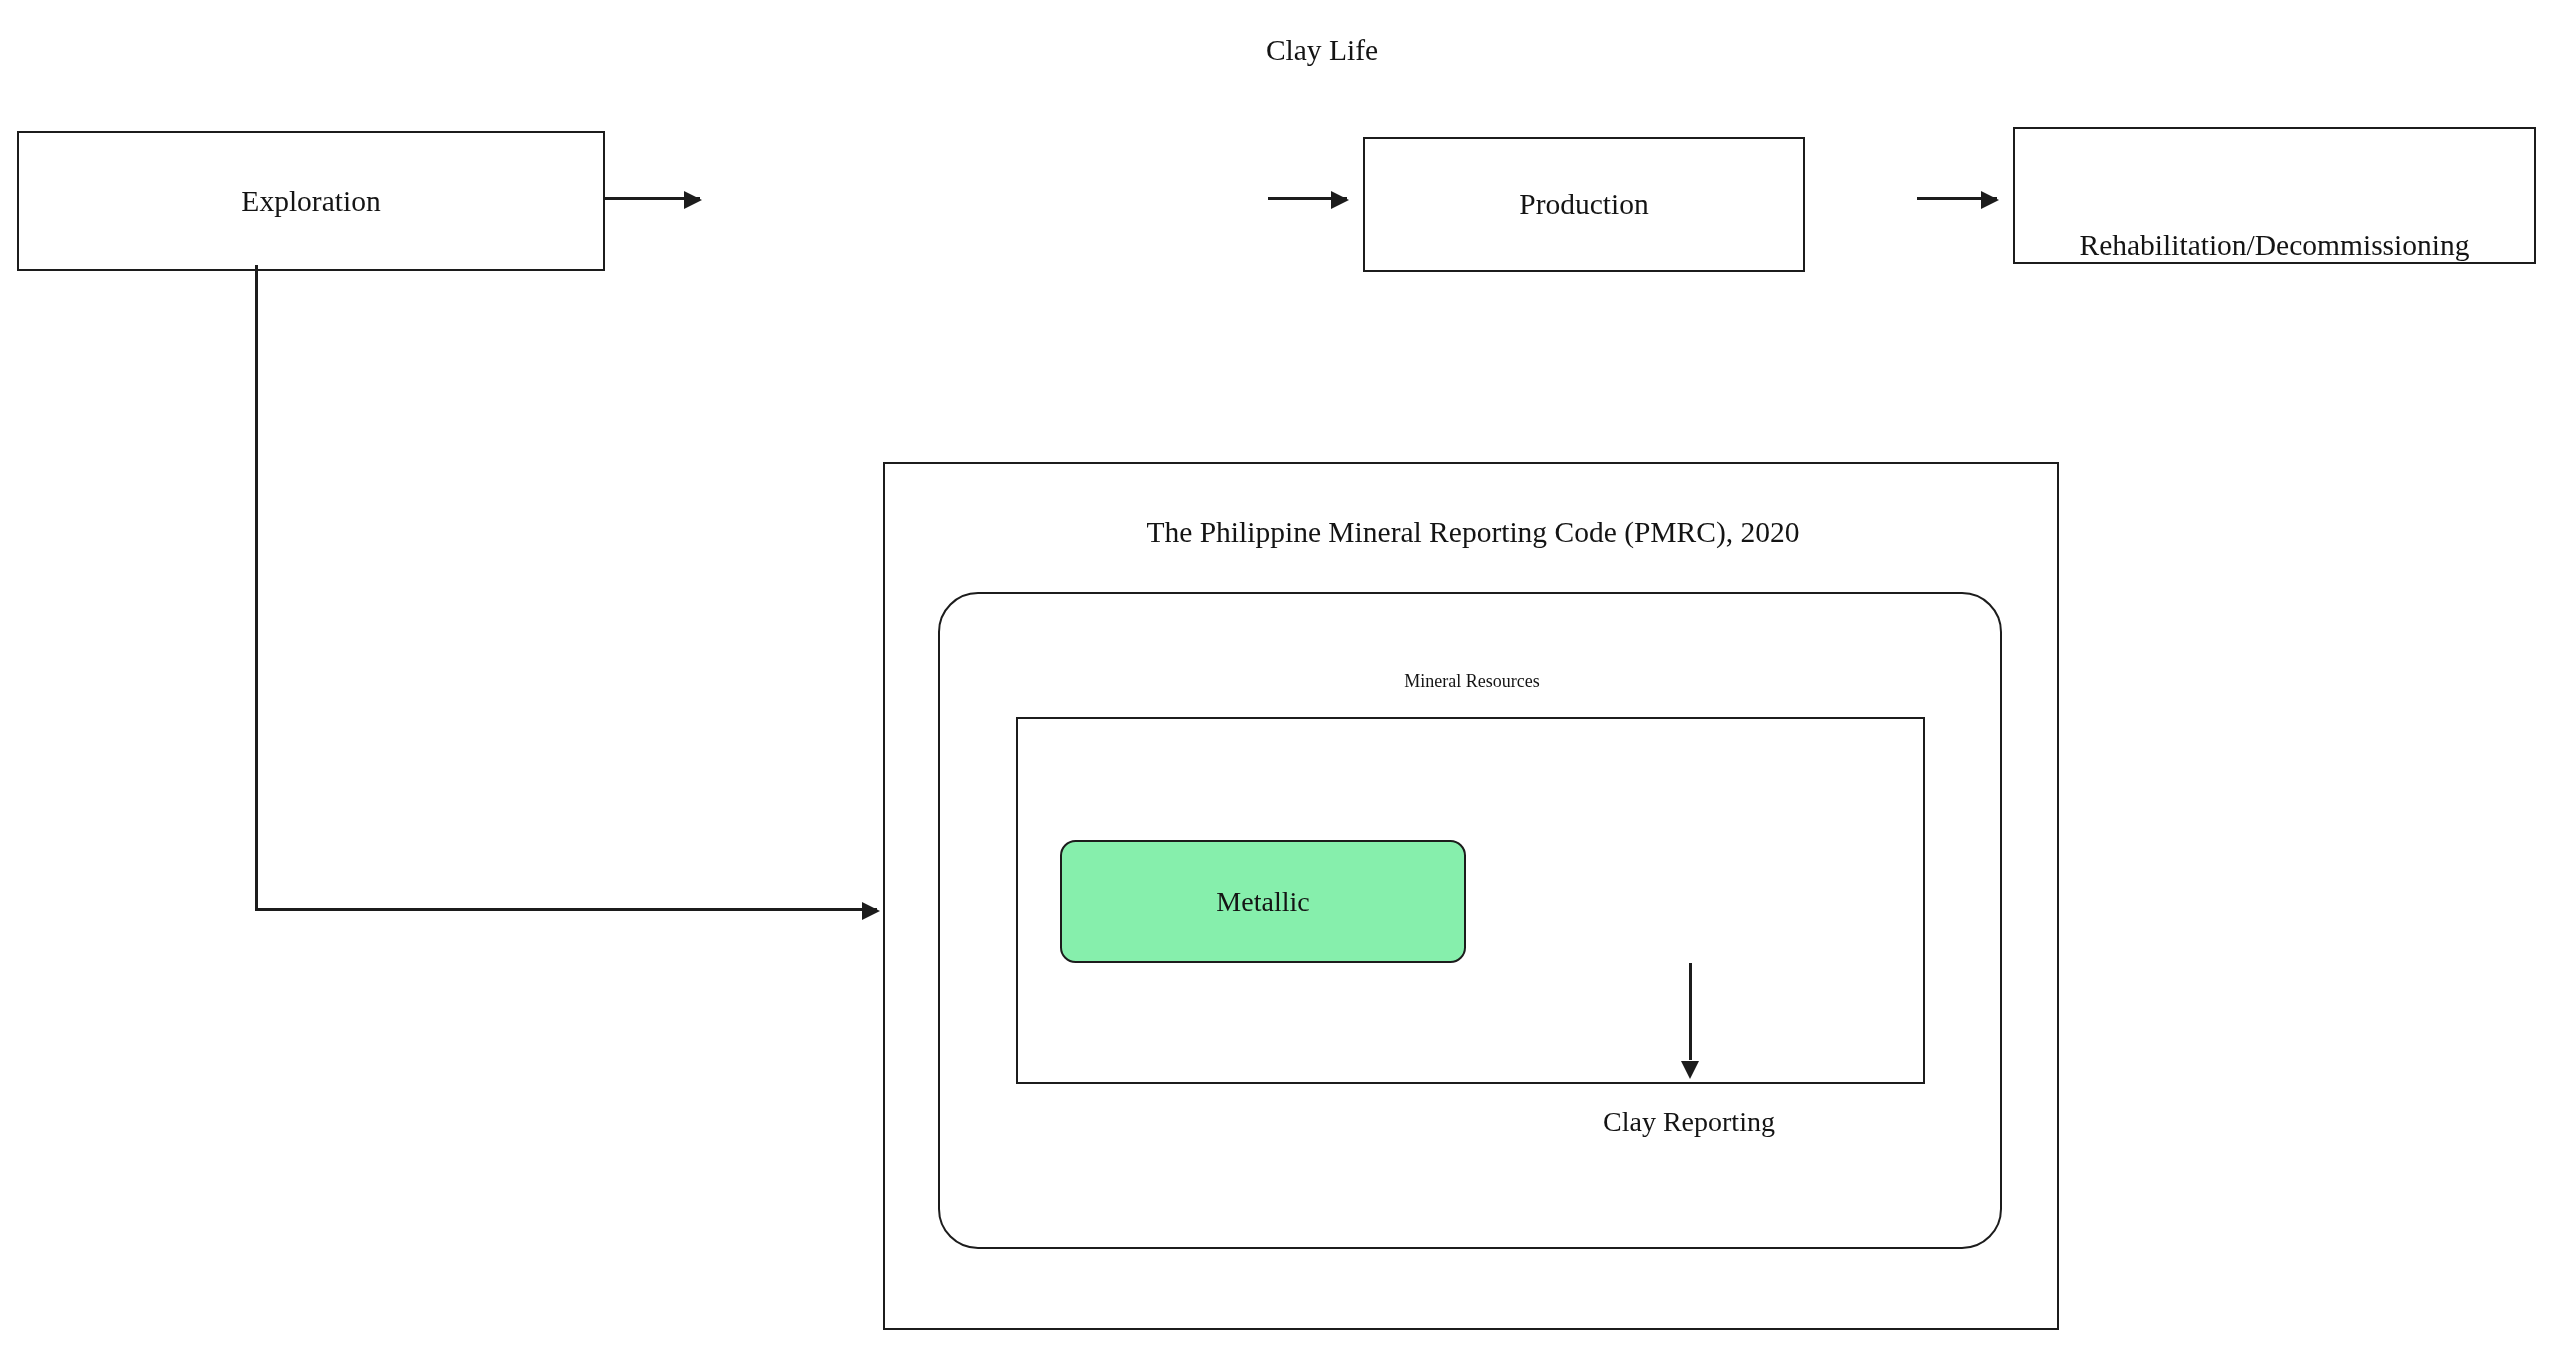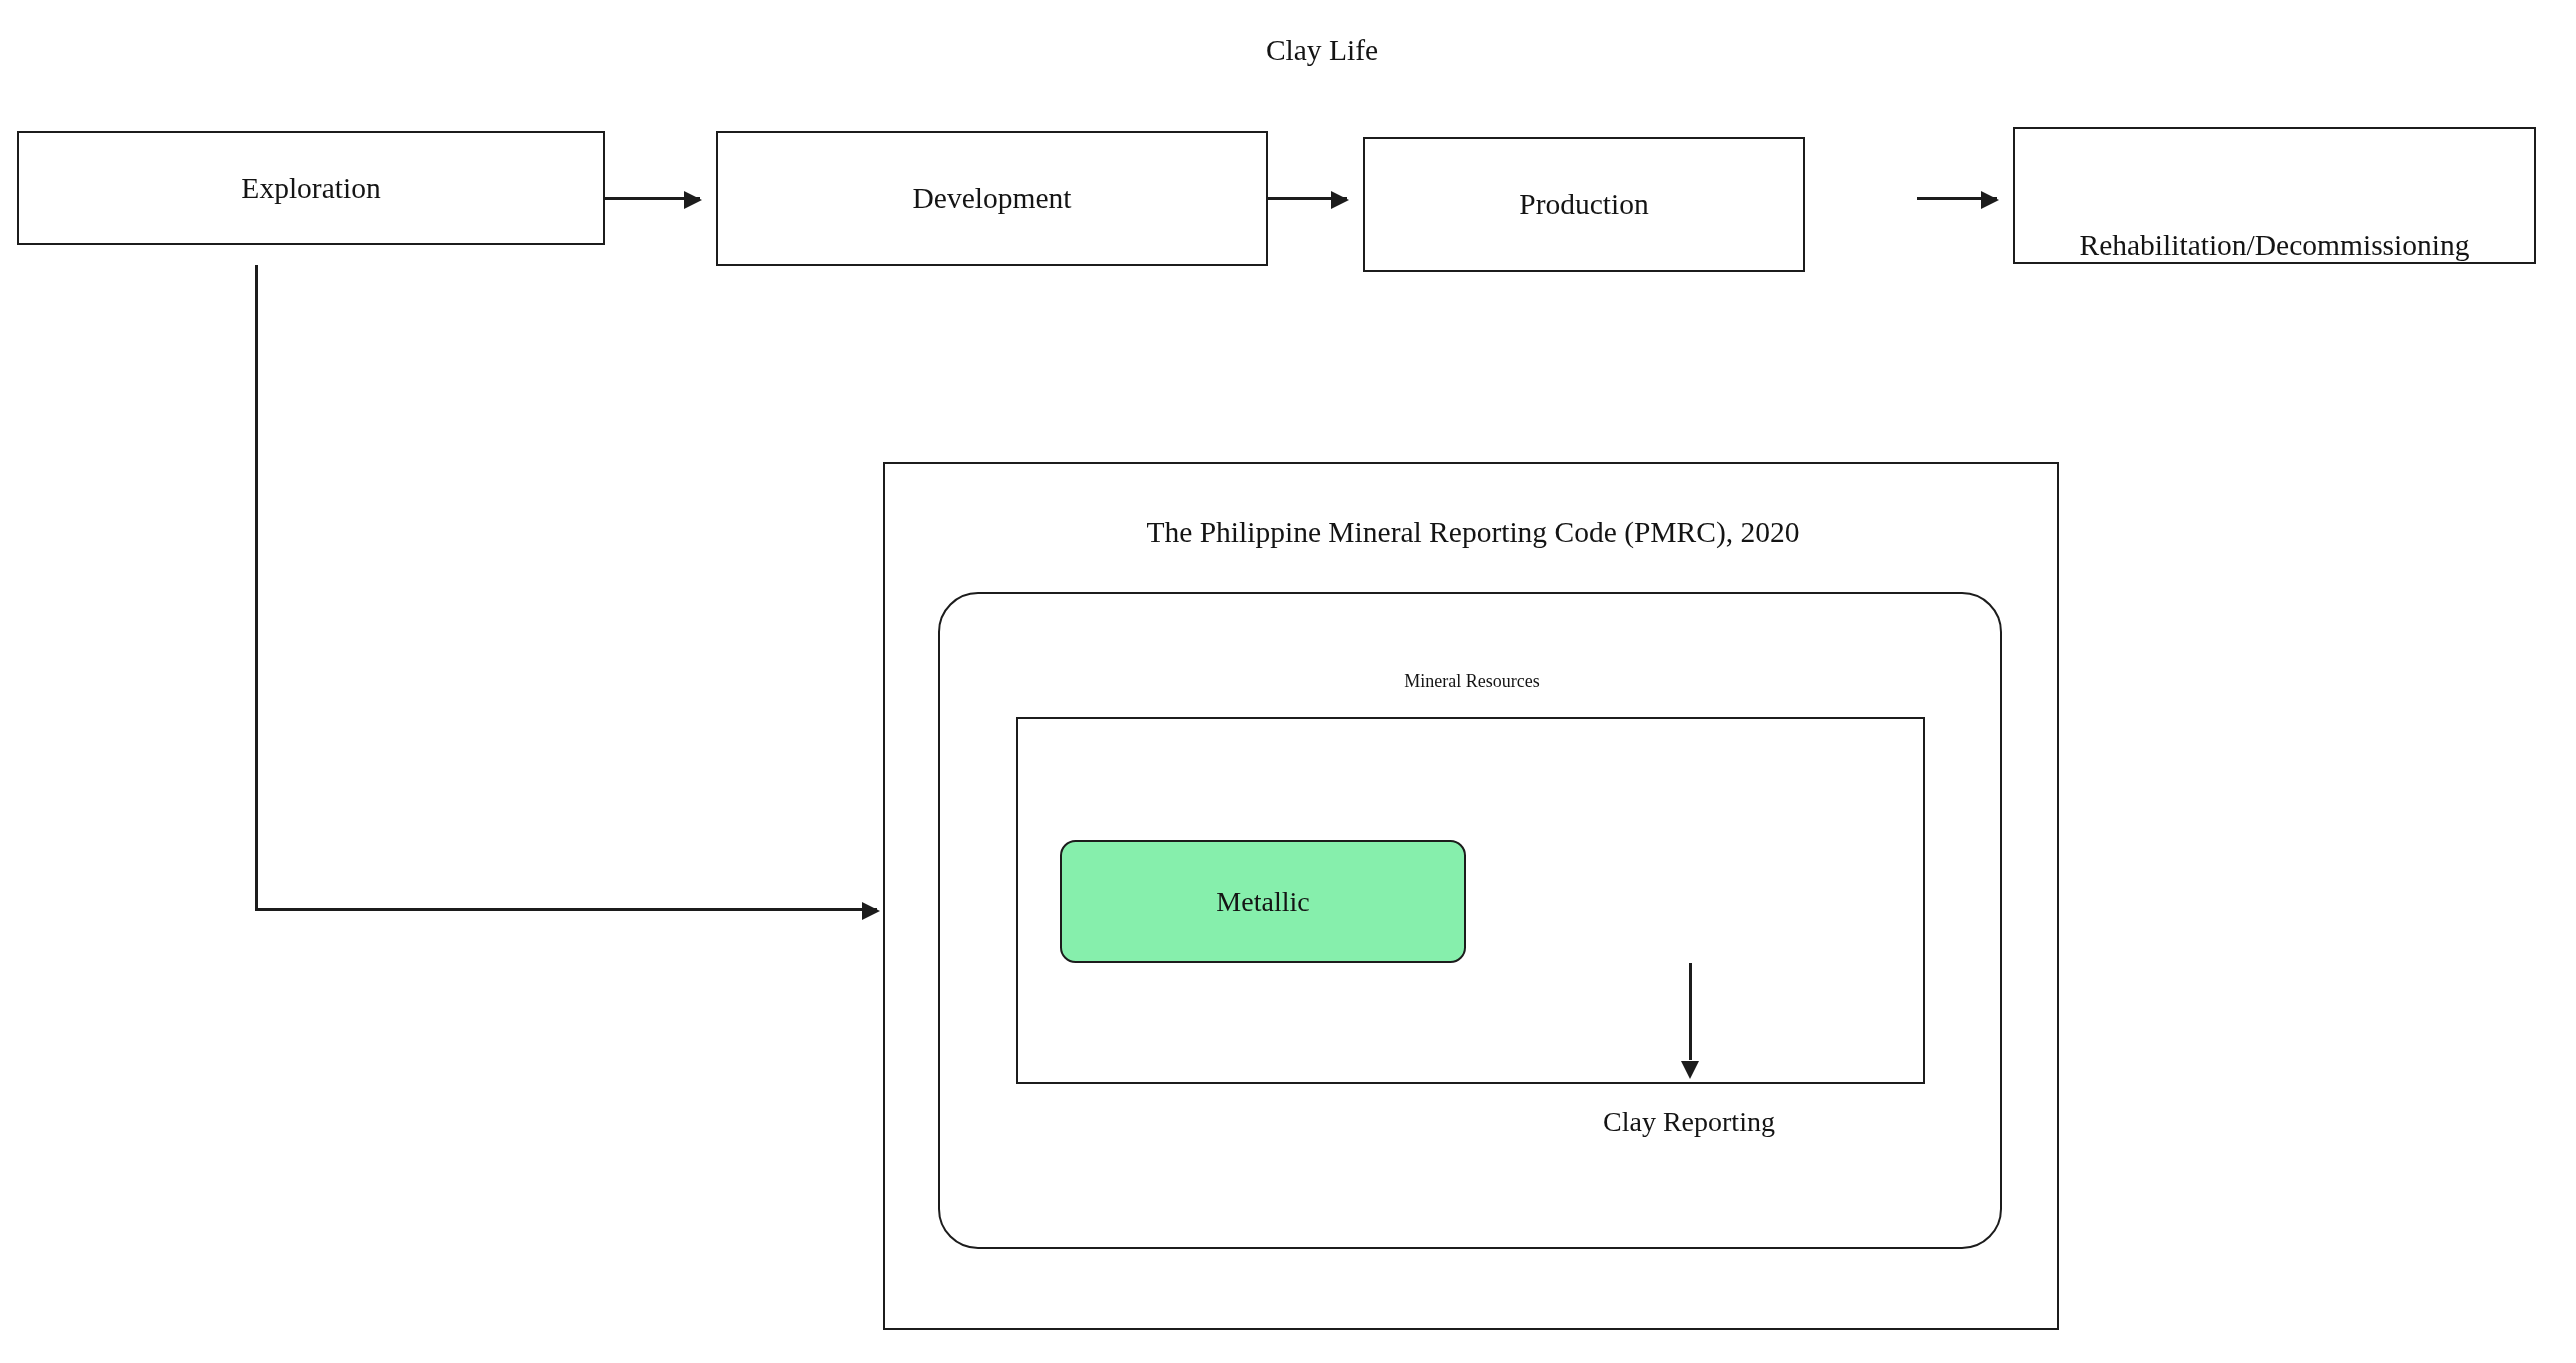--- a/index.html
+++ b/index.html
@@ -42,21 +42,21 @@
     display: flex;
     align-items: center;
     justify-content: center;
   }
   .stage-box > .stage-text {
     font-size: 29.5px;
     color: #141414;
     white-space: nowrap;
   }
 
-  #stage-exploration   { left: 17px;   top: 131px; width: 588px;  height: 114px; }
+  #stage-exploration   { left: 17px;   top: 131px; width: 588px;  height: 140px; }
   #stage-development   { left: 716px;  top: 131px; width: 552px;  height: 135px; }
   #stage-production    { left: 1363px; top: 137px; width: 442px;  height: 135px; }
   #stage-rehabilitation{ left: 2013px; top: 127px; width: 523px;  height: 137px;
                          align-items: flex-end; padding-top: 22px; }
 
   
   .h-arrow {
     position: absolute;
     height: 0;
     border-top: 3.1px solid #1c1c1c;
@@ -201,23 +201,20 @@
 <body>
 
 <div id="canvas">
 
   <div class="center-label" id="diagram-title">Clay Life</div>
 
   <div class="stage-box" id="stage-exploration">
     <span class="stage-text">Exploration</span>
   </div>
 
-  <div class="stage-box" id="stage-development">
-    <span class="stage-text">Development</span>
-  </div>
 
   <div class="stage-box" id="stage-production">
     <span class="stage-text">Production</span>
   </div>
 
   <div class="stage-box" id="stage-rehabilitation">
     <span class="stage-text">Rehabilitation/Decommissioning</span>
   </div>
 
   <div class="h-arrow" id="arrow-expl-dev"></div>

